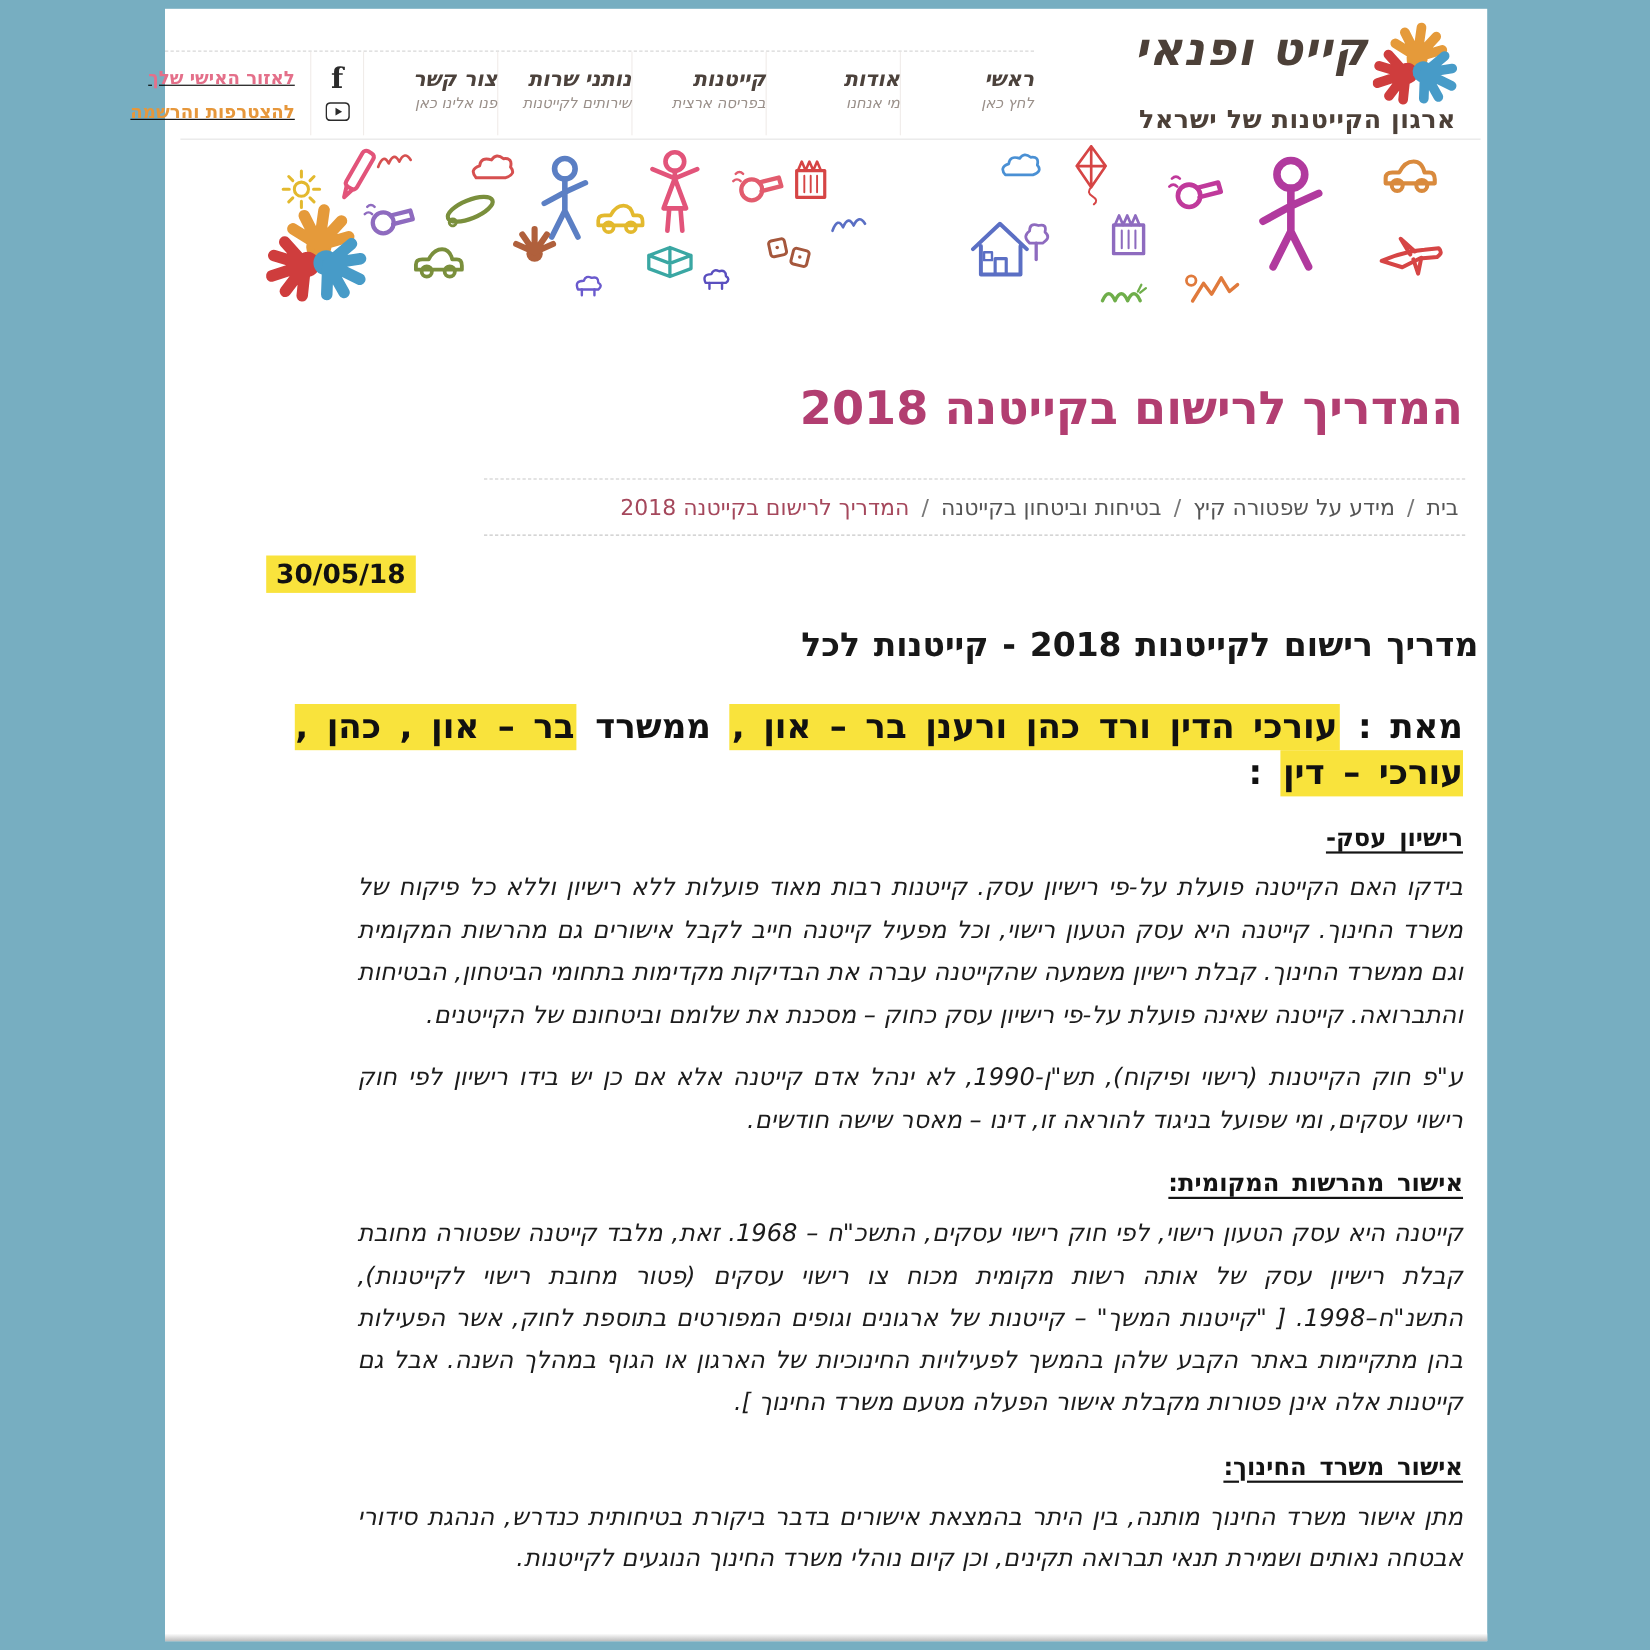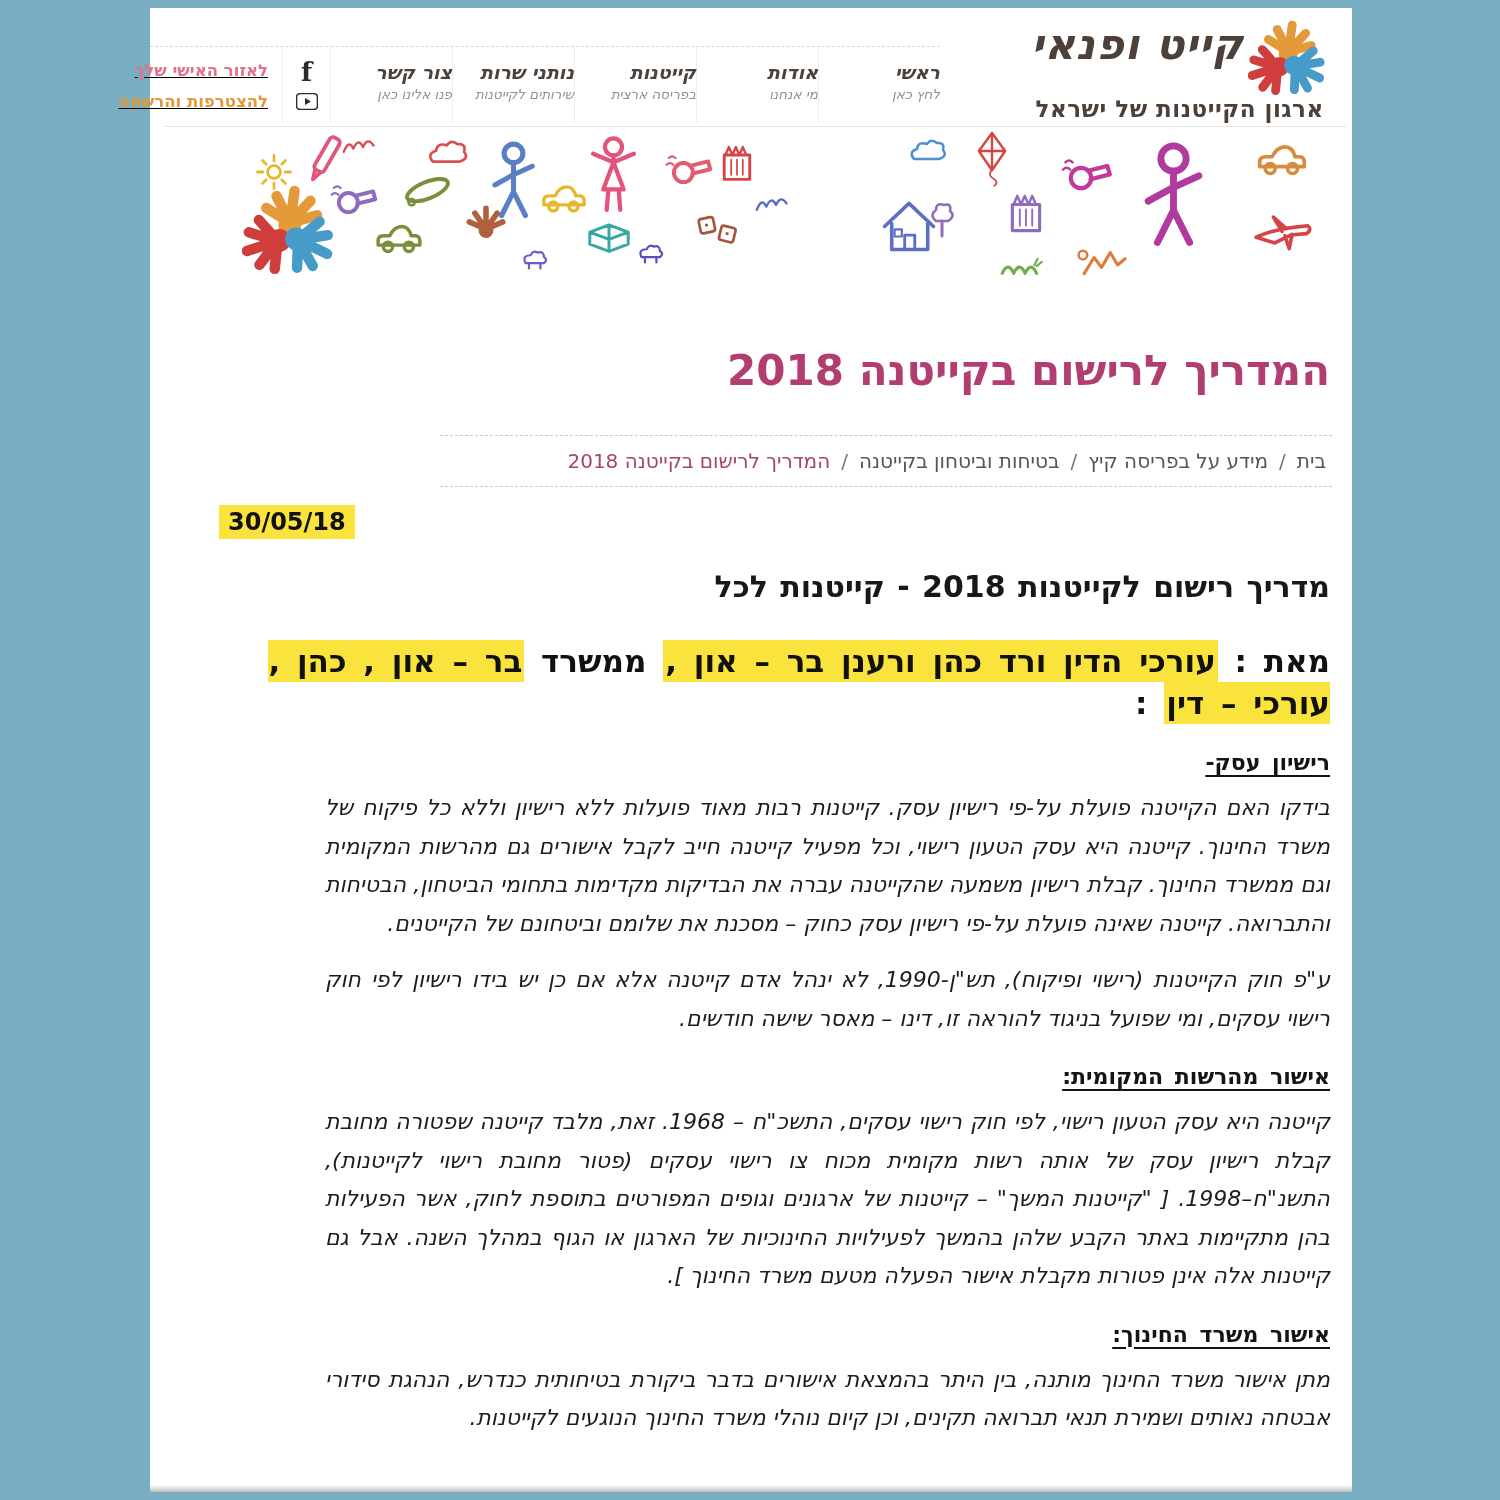--- a/index.html
+++ b/index.html
@@ -47,23 +47,23 @@
   
   .page-title { margin:8px 22px 0 0; font-size:42px; color:#b23e71; font-weight:bold; }
   .breadcrumb {
     margin:40px 20px 0 290px; padding:13px 6px;
     border-top:1px dashed #c8c8c8; border-bottom:1px dashed #c8c8c8;
     font-size:20px; color:#555; white-space:nowrap;
   }
   .crumb { color:#555; cursor:pointer; }
   .crumb-sep { padding:0 11px; color:#777; }
   .crumb-current { color:#a5485c; }
-  .date-row { margin-top:18px; padding-left:69px; text-align:left; }
+  .date-row { margin-top:18px; padding-left:92px; text-align:left; }
   .date-badge { background:#f9e33c; font-weight:bold; font-size:24px; padding:3px 9px; display:inline-block; direction:ltr; color:#111; }
-  .article-heading { margin:30px 22px 0 0; font-size:30px; font-weight:bold; color:#181818; word-spacing:2px; }
+  .article-heading { margin:30px 8px 0 0; font-size:30px; font-weight:bold; color:#181818; word-spacing:2px; }
   .byline { margin:36px 22px 24px 110px; font-size:31px; font-weight:bold; color:#111; word-spacing:6px; line-height:42px; }
   .hl { background:#f9e33c; padding:3px 2px; }
   .sec-h { margin:26px 22px 14px 0; font-size:22px; font-weight:bold; color:#141414;
            text-decoration:underline; text-underline-offset:5px; word-spacing:4px; }
   .sec p { margin:0 22px 18px 175px; text-align:justify; font-size:22px; line-height:38.5px; color:#1c1c1c;font-style:italic; }
 </style>
 </head>
 <body>
 
 <div class="page">
@@ -281,21 +281,21 @@
       <div class="doodle" style="left: 1082px; top: 67px; width: 72px; height: 72px; color: rgb(214, 69, 69);"><svg viewBox="0 0 100 100" width="72" height="72">
           <path d="M14,60 Q42,48 68,46 L86,44 Q92,50 84,55 L62,57 L40,68 Z" fill="none" stroke="currentColor" stroke-width="5" stroke-linecap="round" stroke-linejoin="round"></path>
           <path d="M50,52 L38,32 L56,48 M54,58 L60,76 L64,56" fill="none" stroke="currentColor" stroke-width="5" stroke-linecap="round" stroke-linejoin="round"></path>
         </svg></div>
     </div>
 
   <div class="main">
     <h1 class="page-title">המדריך לרישום בקייטנה 2018</h1>
 
     <div class="breadcrumb">
-      <span class="crumb">בית</span><span class="crumb-sep">/</span><span class="crumb">מידע על בפריסה קיץ</span><span class="crumb-sep">/</span><span class="crumb">בטיחות וביטחון בקייטנה</span><span class="crumb-sep">/</span><span class="crumb-current">המדריך לרישום בקייטנה 2018</span>
+      <span class="crumb">בית</span><span class="crumb-sep">/</span><span class="crumb">מידע על שפטורה קיץ</span><span class="crumb-sep">/</span><span class="crumb">בטיחות וביטחון בקייטנה</span><span class="crumb-sep">/</span><span class="crumb-current">המדריך לרישום בקייטנה 2018</span>
     </div>
 
     <div class="date-row">
       <span class="date-badge">30/05/18</span>
     </div>
 
     <h2 class="article-heading">מדריך רישום לקייטנות 2018 - קייטנות לכל</h2>
 
     <p class="byline"><span>מאת : </span><span class="hl">עורכי הדין ורד כהן ורענן בר – און ,</span><span> ממשרד </span><span class="hl">בר – און , כהן , עורכי – דין</span><span> :</span></p>
 

